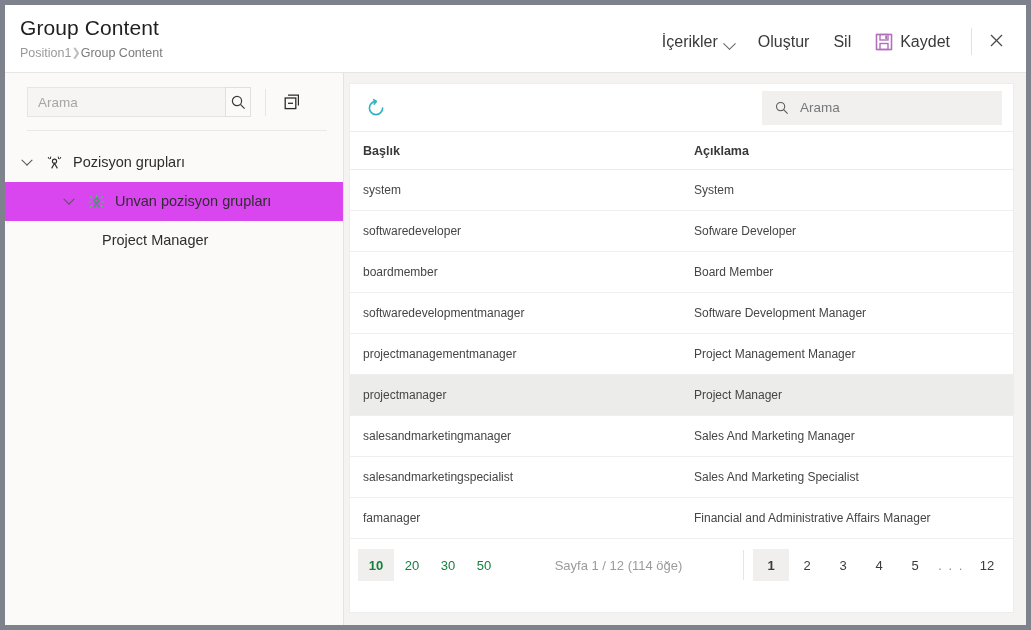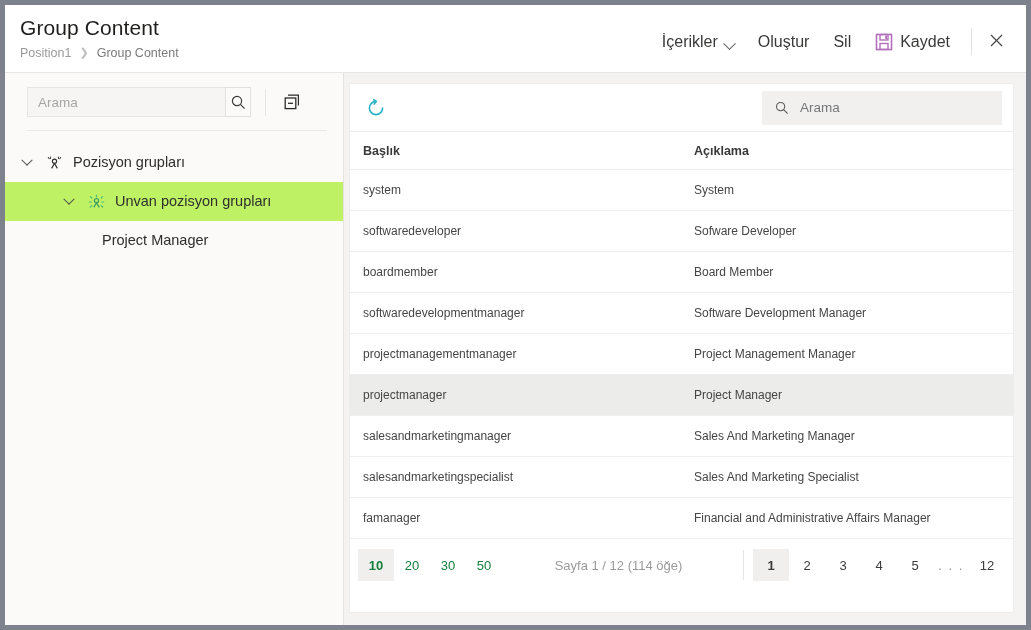--- a/index.html
+++ b/index.html
@@ -33,21 +33,20 @@
     letter-spacing: .1px;
     line-height: 1.1;
     white-space: nowrap;
   }
   .breadcrumb {
     margin-top: 7px;
     font-size: 12.5px;
     color: #9a9a9a;
     display: flex;
     align-items: center;
-    gap: 8px;
     white-space: nowrap;
   }
   .breadcrumb .crumb { color: #9a9a9a; }
   .breadcrumb .crumb.current { color: #7b7b7b; }
   .breadcrumb .sep {
     color: #bdbdbd;
     font-size: 11px;
     transform: translateY(-1px);
   }
 
@@ -158,21 +157,21 @@
     align-items: center;
     height: 39px;
     padding-left: 38px;
     font-size: 14.5px;
     color: #2e2e2e;
     cursor: default;
     white-space: nowrap;
   }
   .tree-row.lvl2 { padding-left: 80px; }
   .tree-row.lvl3 { padding-left: 97px; }
-  .tree-row.selected { background: #bef264; }
+  .tree-row.selected { background: #d946ef; }
   .tw-chev {
     width: 18px;
     margin-left: -20px;
     margin-right: 2px;
     display: flex;
     align-items: center;
   }
   .tw-chev i {
     display: inline-block;
     width: 8px; height: 8px;

